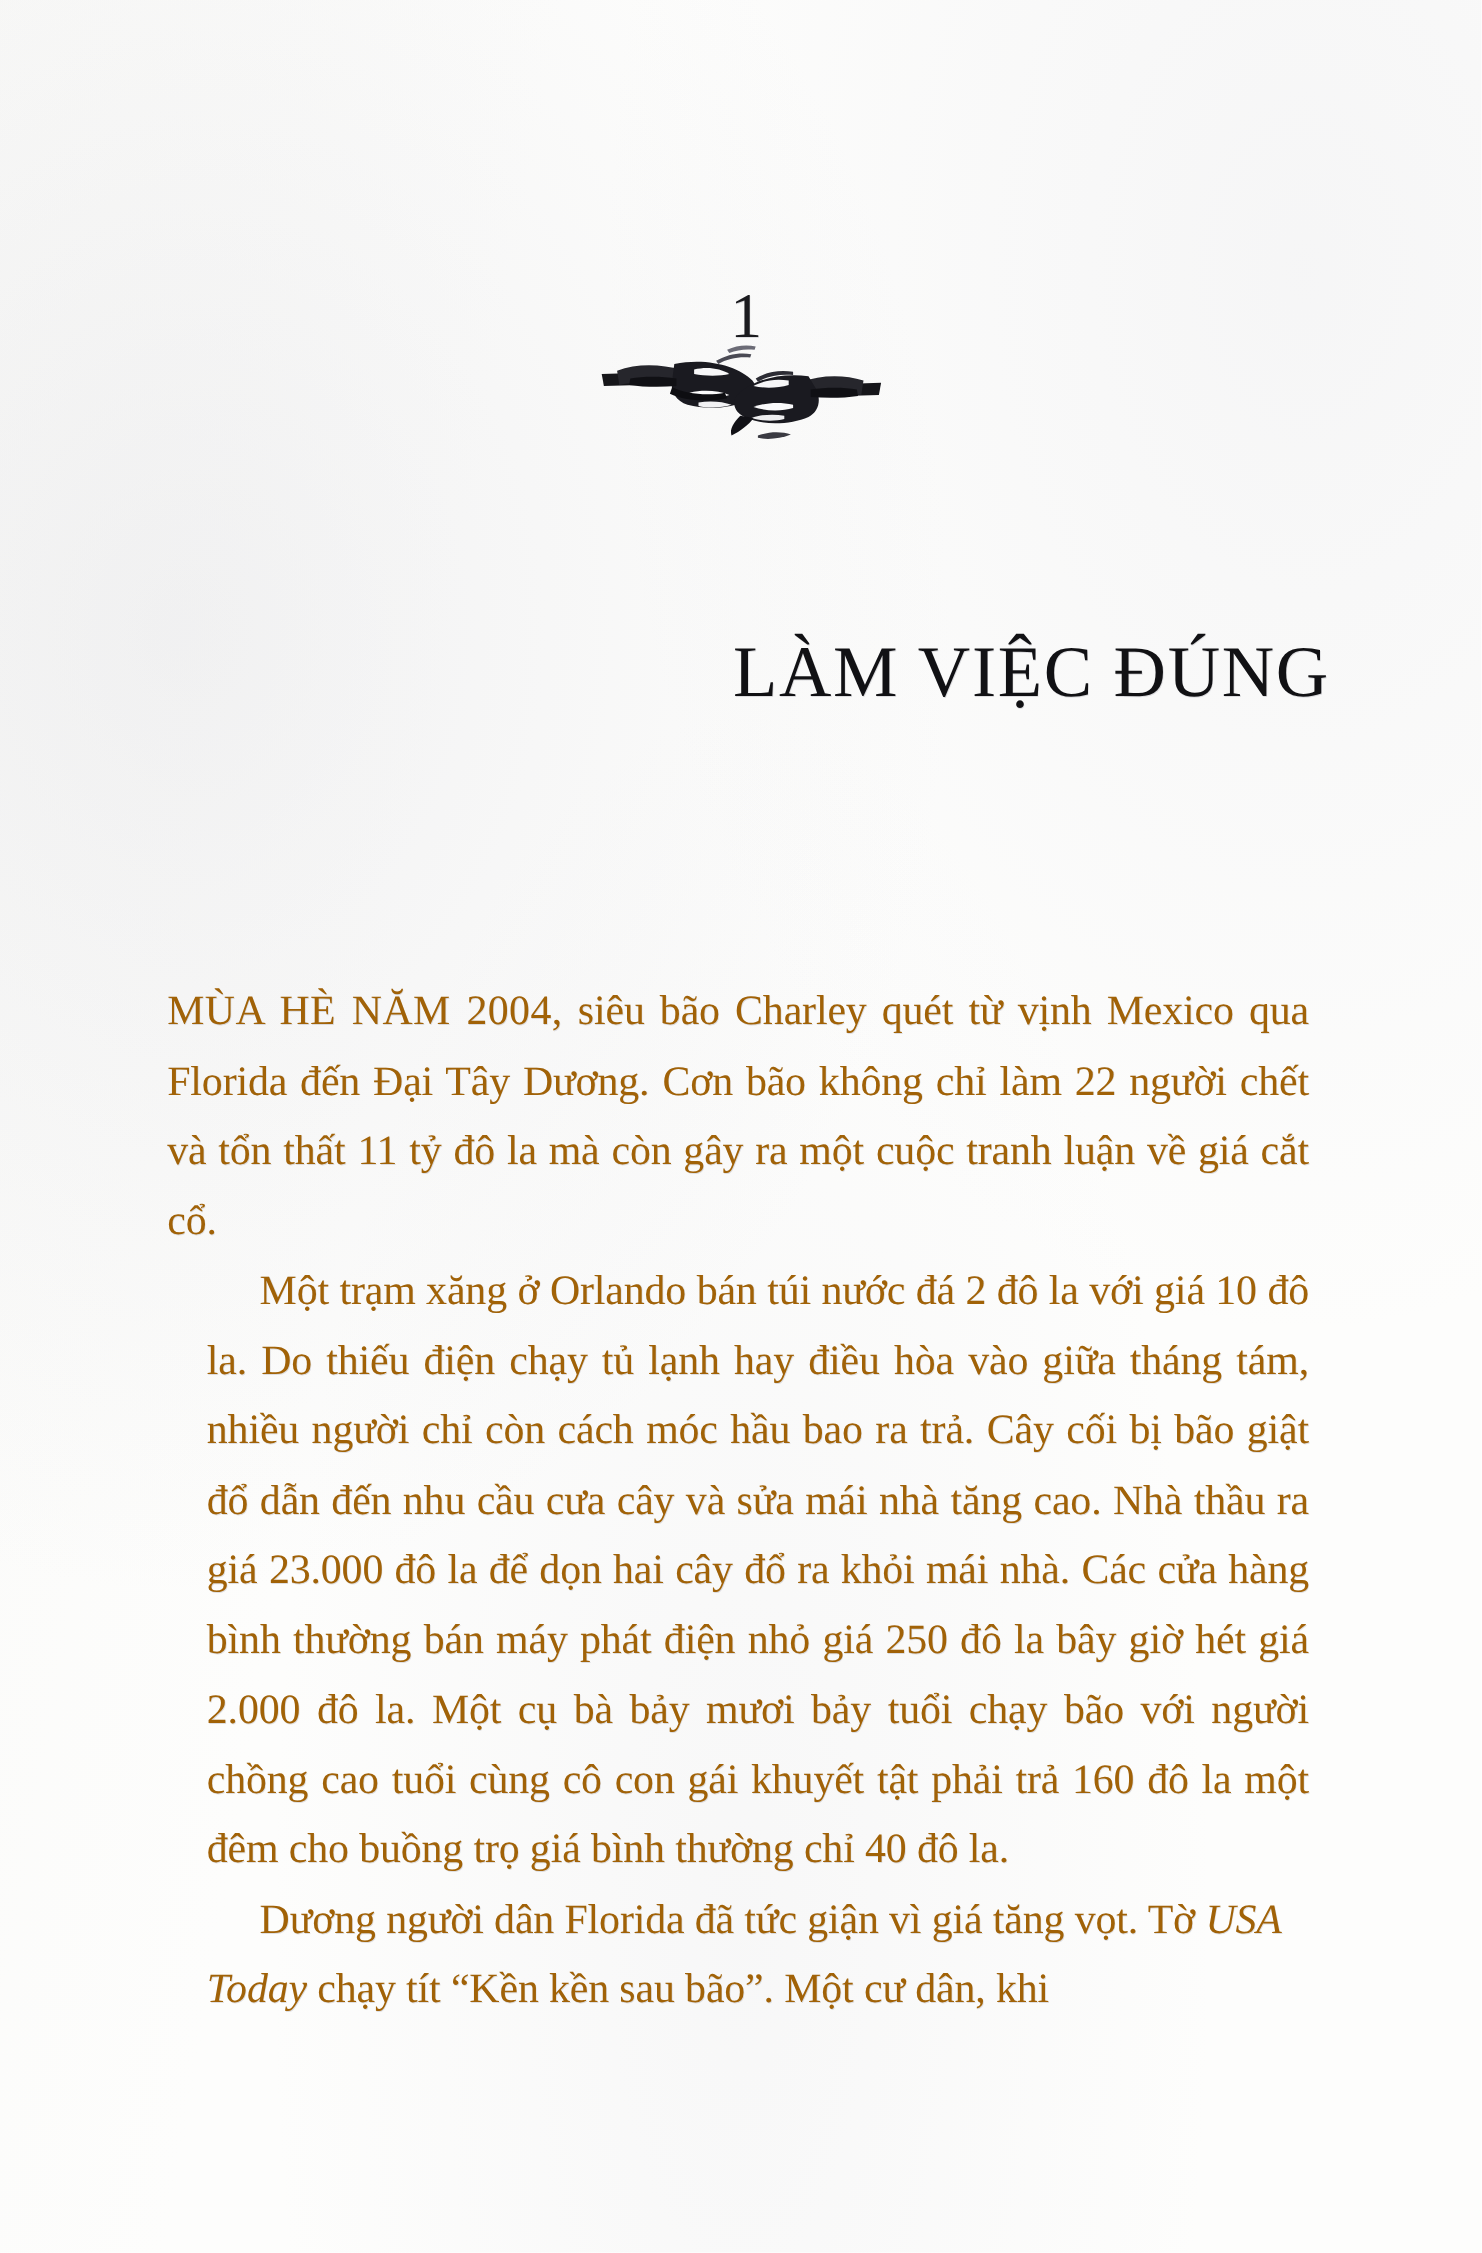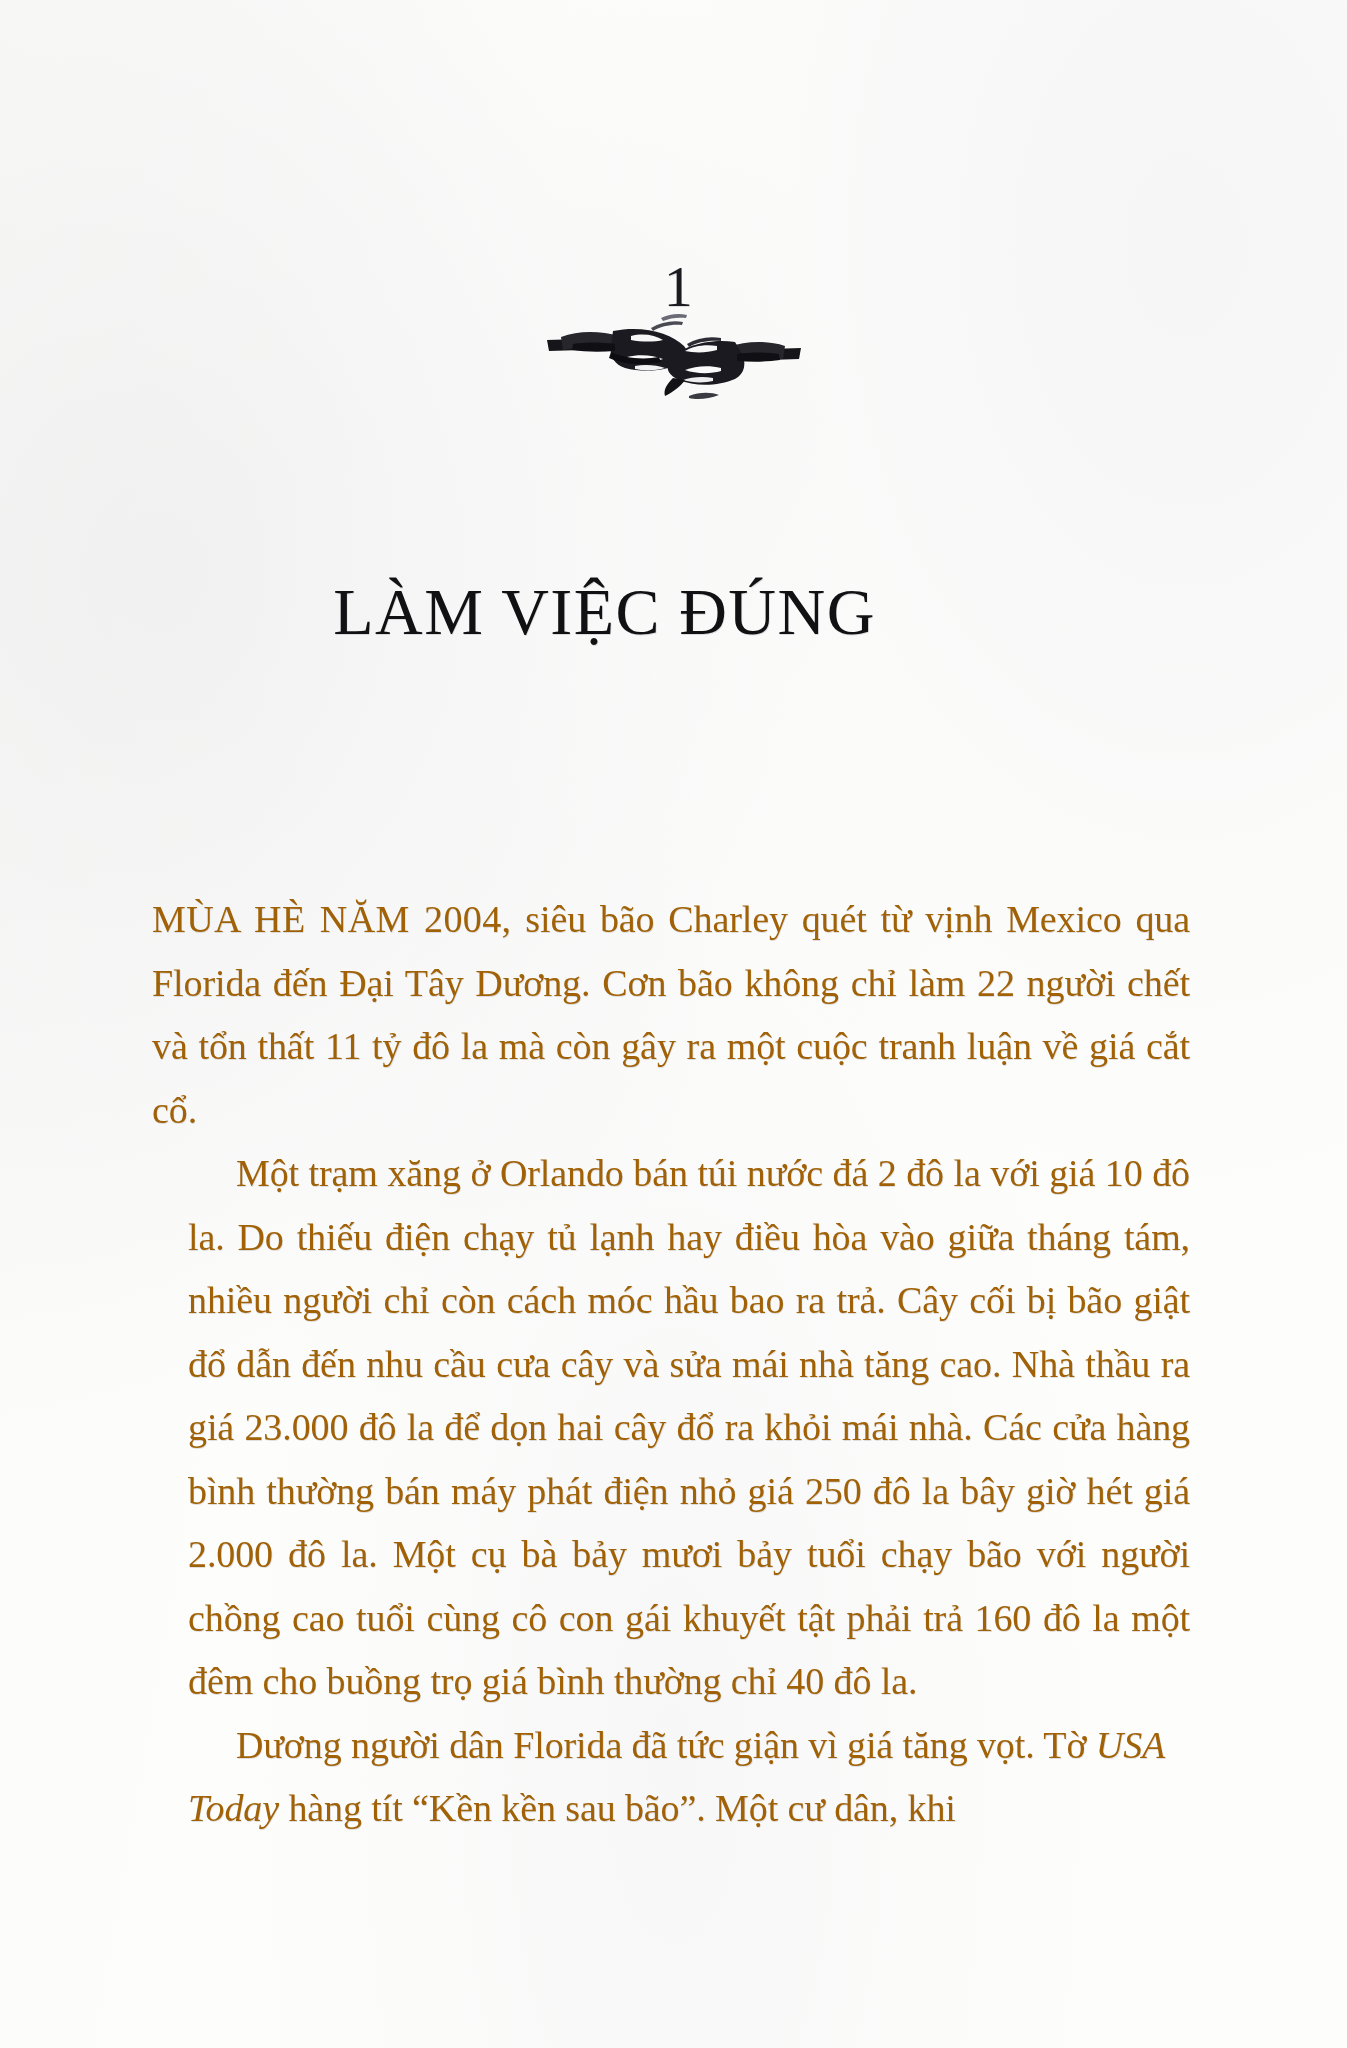--- a/index.html
+++ b/index.html
@@ -57,21 +57,21 @@
     margin: -16px auto 0 auto;
   }
   .ornament svg { display:block; width:100%; height:100%; }
 
   
   .chapter-title {
     position: absolute;
     left: 0;
     top: 528px;
     width: 1209px;
-    text-align: center;
+    text-align: right;
     font-size: 66px;
     line-height: 80px;
     font-weight: 400;
     letter-spacing: 1.5px;
     color: #111114;
     white-space: nowrap;
     font-family: "Liberation Serif", "DejaVu Serif", serif;
   }
 
   
@@ -151,17 +151,17 @@
   </div>
 
   <h1 class="chapter-title">LÀM VIỆC ĐÚNG</h1>
 
   <div class="body-text">
 
     <p><span class="smallcaps-lead">MÙA HÈ NĂM 2004,</span><span> siêu bão Charley quét từ vịnh Mexico qua Florida đến Đại Tây Dương. Cơn bão không chỉ làm 22 người chết và tổn thất 11 tỷ đô la mà còn gây ra một cuộc tranh luận về giá cắt cổ.</span></p>
 
     <p class="indent">Một trạm xăng ở Orlando bán túi nước đá 2 đô la với giá 10 đô la. Do thiếu điện chạy tủ lạnh hay điều hòa vào giữa tháng tám, nhiều người chỉ còn cách móc hầu bao ra trả. Cây cối bị bão giật đổ dẫn đến nhu cầu cưa cây và sửa mái nhà tăng cao. Nhà thầu ra giá 23.000 đô la để dọn hai cây đổ ra khỏi mái nhà. Các cửa hàng bình thường bán máy phát điện nhỏ giá 250 đô la bây giờ hét giá 2.000 đô la. Một cụ bà bảy mươi bảy tuổi chạy bão với người chồng cao tuổi cùng cô con gái khuyết tật phải trả 160 đô la một đêm cho buồng trọ giá bình thường chỉ 40 đô la.</p>
 
-    <p class="indent last"><span>Dương người dân Florida đã tức giận vì giá tăng vọt. Tờ </span><span class="ital">USA Today</span><span> hàng tít “Kền kền sau bão”. Một cư dân, khi</span></p>
+    <p class="indent last"><span>Dương người dân Florida đã tức giận vì giá tăng vọt. Tờ </span><span class="ital">USA Today</span><span> chạy tít “Kền kền sau bão”. Một cư dân, khi</span></p>
 
   </div>
 
 </div>
 
 </body></html>

